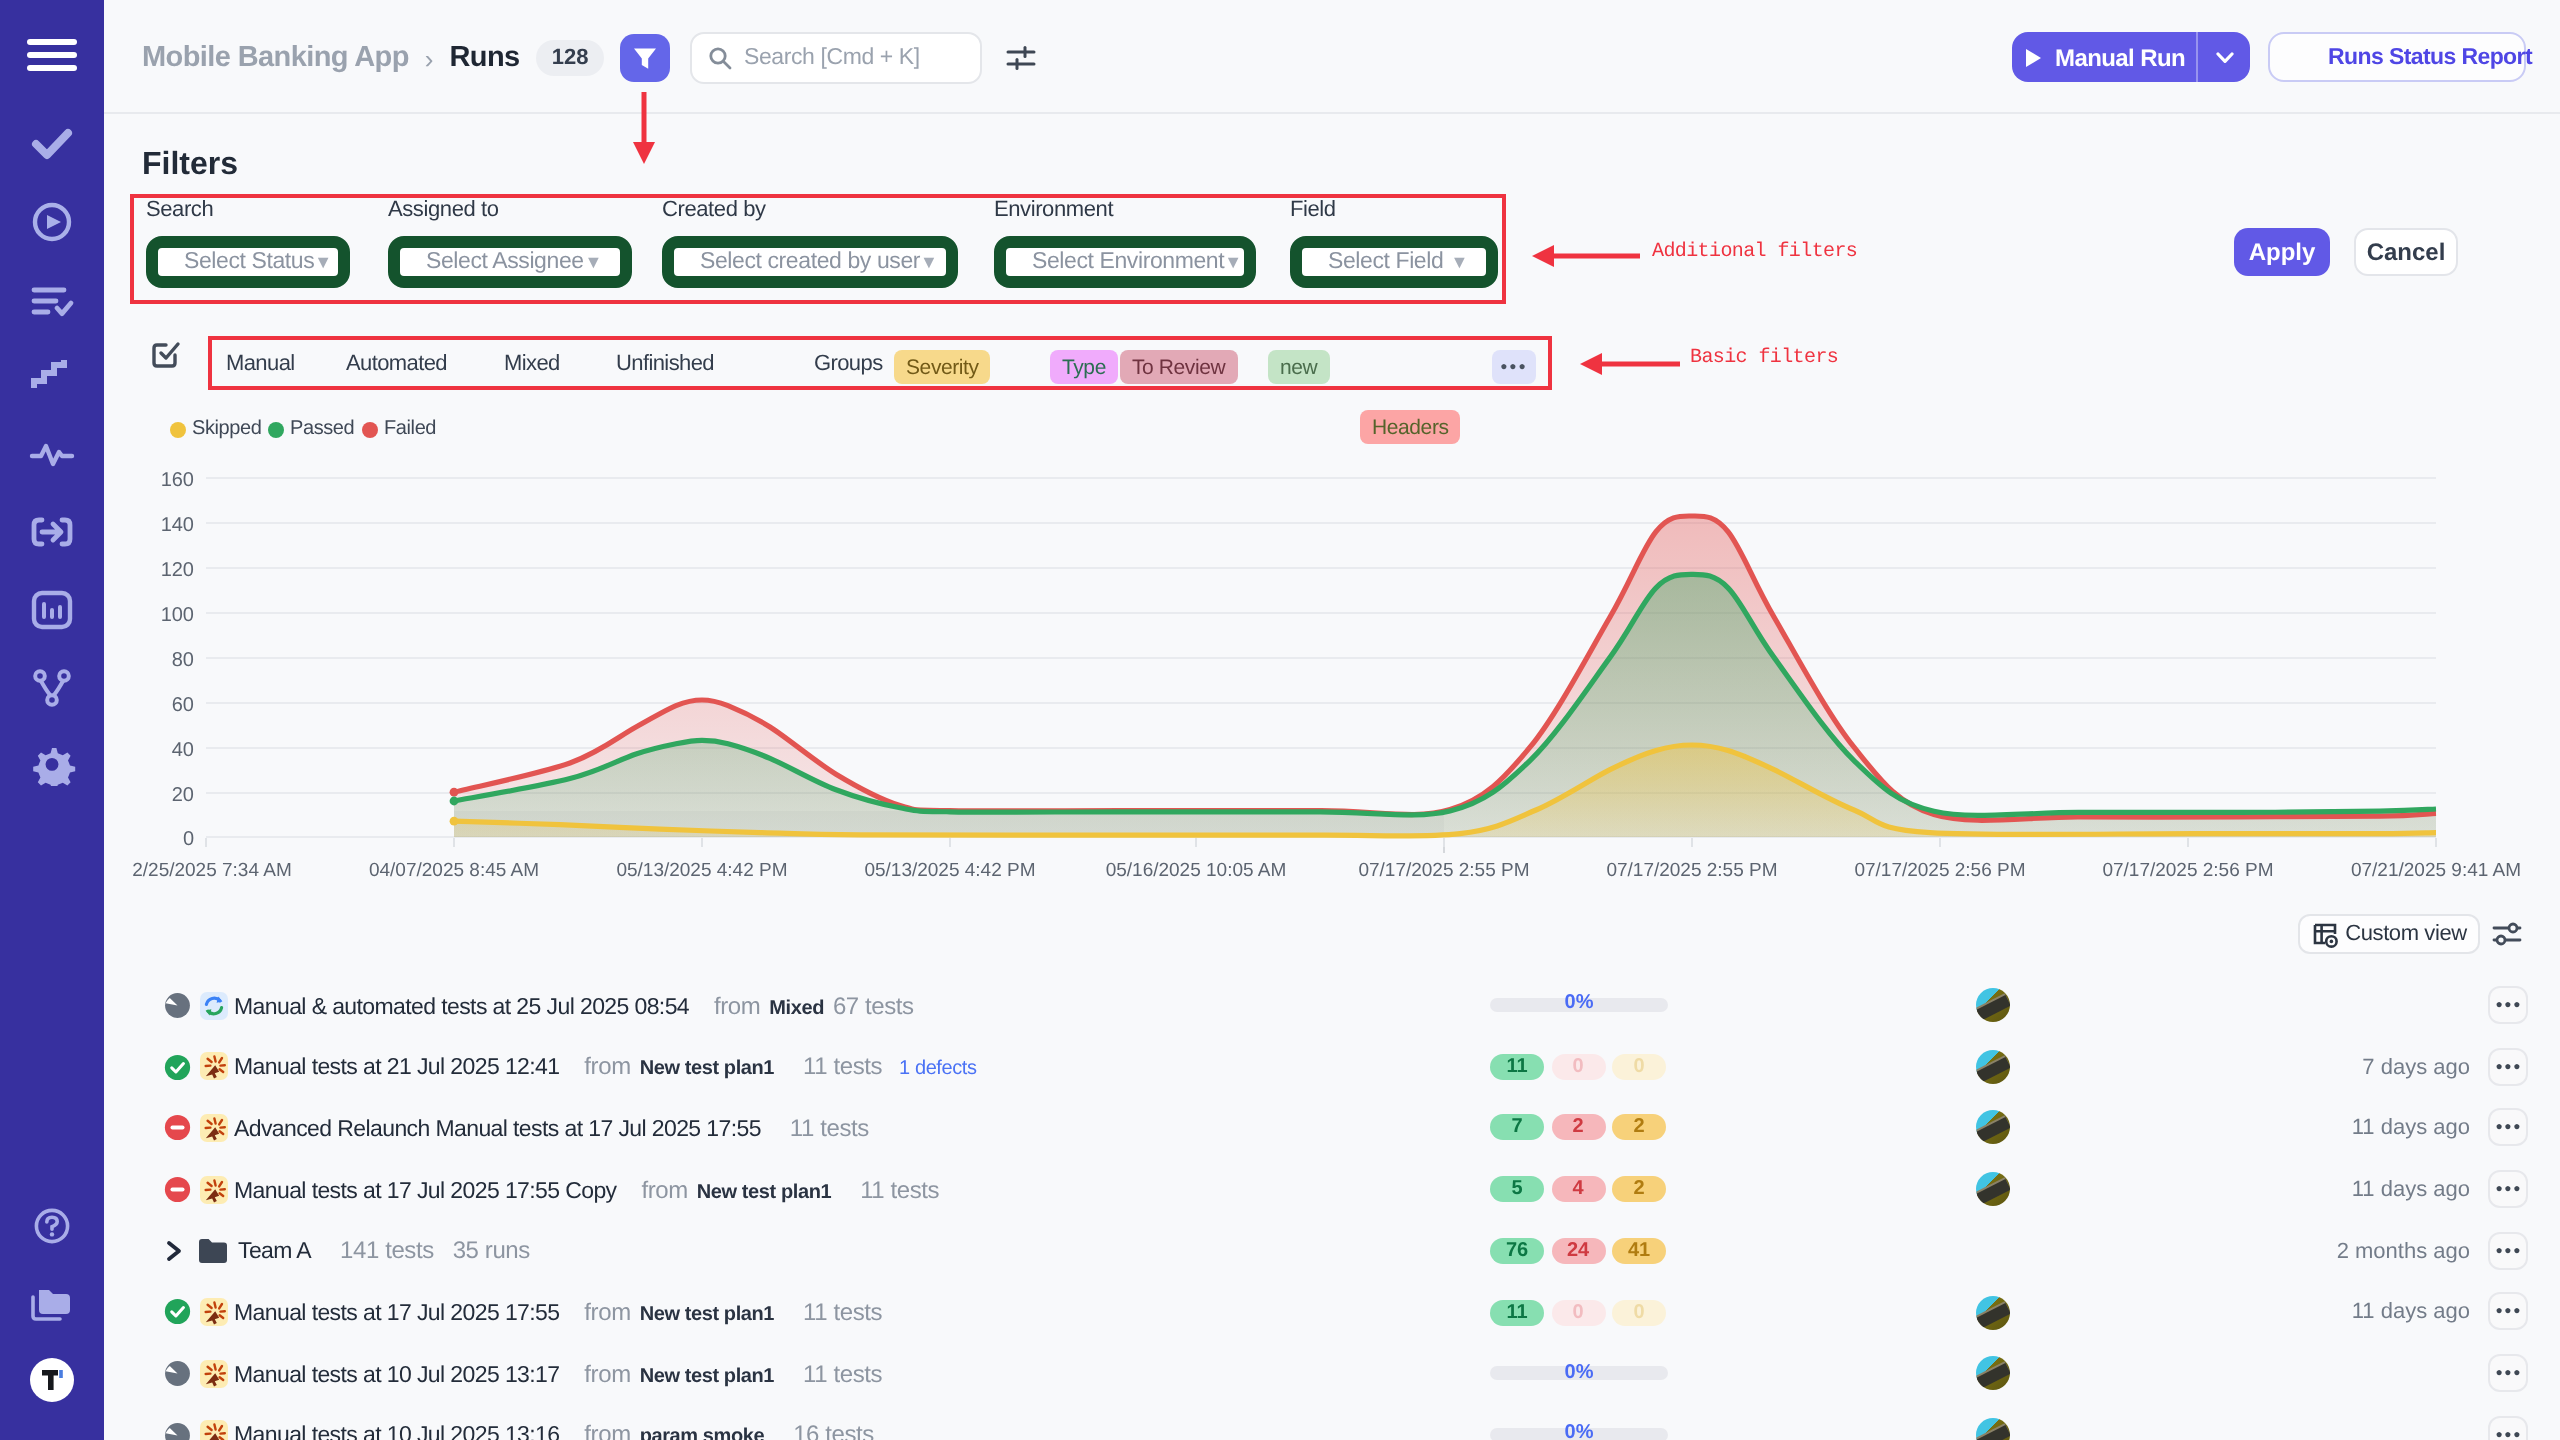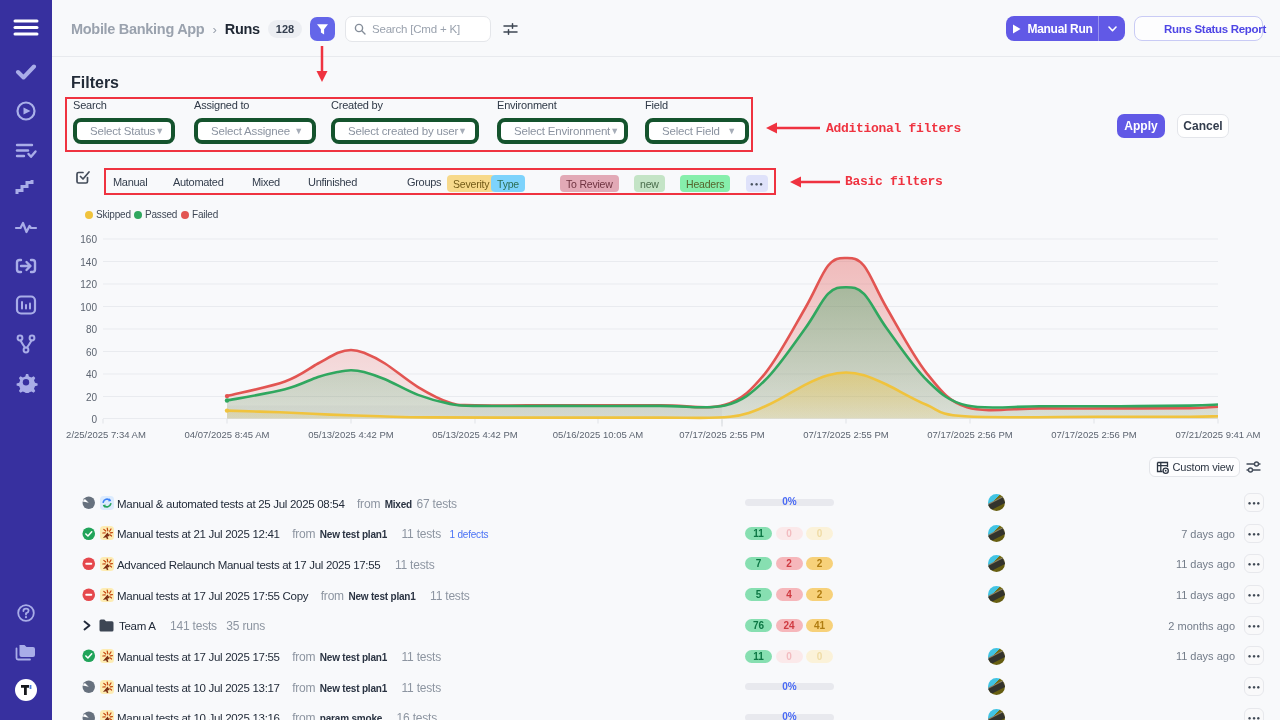--- a/index.html
+++ b/index.html
@@ -16,27 +16,27 @@
 .badge128 { background:#eceef2; color:#343e4e; font-size:11px; font-weight:bold; border-radius:9px; padding:3px 8px; }
 .funnel-btn { position:absolute; left:310px; top:17px; width:25px; height:24px; background:#6466e9; border-radius:7px; display:flex; align-items:center; justify-content:center; }
 .searchbox { position:absolute; left:345px; top:16px; width:146px; height:26px; background:#fff; border:1px solid #e4e6ea; border-radius:7px; display:flex; align-items:center; padding:0 8px; color:#9aa2ae; font-size:11.5px; gap:6px; white-space:nowrap; letter-spacing:-0.2px; }
 .btn-primary { background:#6159e6; color:#fff; font-weight:bold; font-size:12px; border-radius:8px; white-space:nowrap; letter-spacing:-0.3px; }
 .manual-run { position:absolute; left:1006px; top:16px; width:119px; height:25px; display:flex; align-items:center; }
 .runs-report { position:absolute; left:1134px; top:16px; width:129px; height:25px; background:#fdfdfe; border:1px solid #c9cbf5; border-radius:8px; color:#4f46e5; font-weight:bold; font-size:11.5px; display:flex; align-items:center; justify-content:center; gap:4px; white-space:nowrap; letter-spacing:-0.3px; }
 
 .h-filters { position:absolute; left:71px; top:74px; font-size:16px; font-weight:bold; color:#222b38; }
 .fgroup { position:absolute; }
 .flabel { font-size:11px; font-weight:normal; color:#2f3947; margin-bottom:7px; letter-spacing:-0.2px; white-space:nowrap; }
-.fselect { background:#fff; border:4px solid #14532d; border-radius:8px; height:26px; display:flex; align-items:center; justify-content:space-between; padding:0 9px 0 13px; color:#8b93a0; font-size:11.5px; white-space:nowrap; letter-spacing:-0.2px; }
+.fselect { background:#fff; border:6px solid #14532d; border-radius:8px; height:26px; display:flex; align-items:center; justify-content:space-between; padding:0 9px 0 13px; color:#8b93a0; font-size:11.5px; white-space:nowrap; letter-spacing:-0.2px; }
 .fselect .car { color:#a6adb8; font-size:9px; }
 .btn-apply { position:absolute; left:1117px; top:114px; width:48px; height:24px; background:#6159e6; color:#fff; font-weight:bold; font-size:12px; border-radius:7px; display:flex; align-items:center; justify-content:center; }
 .btn-cancel { position:absolute; left:1177px; top:114px; width:52px; height:24px; background:#fff; border:1px solid #e3e5ea; color:#333d4d; font-weight:bold; font-size:12px; border-radius:7px; display:flex; align-items:center; justify-content:center; }
 
 .red-rect { position:absolute; border:2px solid #ef3340; }
-.anno { position:absolute; color:#ef3340; font-family:"Liberation Mono", monospace; font-weight:bold; font-size:13px; letter-spacing:-0.3px; }
+.anno { position:absolute; color:#ef3340; font-family:"Liberation Mono", monospace; font-weight:normal; font-size:10px; letter-spacing:-0.3px; }
 
 .bf-item { font-size:11px; font-weight:normal; color:#333d4c; position:absolute; top:176px; letter-spacing:-0.3px; }
 .chip { position:absolute; top:175px; height:17px; border-radius:4px; font-size:10.5px; font-weight:normal; display:flex; align-items:center; padding:0 6px; letter-spacing:-0.2px; }
 
 .leg { position:absolute; top:209px; display:flex; align-items:center; gap:3px; font-size:10px; color:#3f4856; letter-spacing:-0.2px; }
 .dot { width:8px; height:8px; border-radius:50%; }
 
 .row-title { font-size:11.5px; color:#232c3a; letter-spacing:-0.3px; }
 .small-gray { font-size:12px; color:#8d95a1; letter-spacing:-0.2px; }
 .small-bold { font-size:10px; font-weight:bold; color:#2a3342; letter-spacing:-0.2px; }
@@ -219,24 +219,24 @@
     <path d="M12.5 8.5 L12.5 12.5 Q12.5 14 11 14 L3.5 14 Q2 14 2 12.5 L2 5 Q2 3.5 3.5 3.5 L8 3.5" stroke="#434c5a" stroke-width="1.7" fill="none" stroke-linecap="round"></path>
     <path d="M5.5 7.5 L8 10 L14 3" stroke="#434c5a" stroke-width="1.7" fill="none" stroke-linecap="round" stroke-linejoin="round"></path>
   </svg>
 <div class="red-rect" style="left:104px;top:168px;width:672px;height:27px;"></div>
 <div class="bf-item" style="left:113px;">Manual</div>
 <div class="bf-item" style="left:173px;">Automated</div>
 <div class="bf-item" style="left:252px;">Mixed</div>
 <div class="bf-item" style="left:308px;">Unfinished</div>
 <div class="bf-item" style="left:386px;margin-left:21px;">Groups</div>
 <div class="chip" style="left:447px;background:#f7d98b;color:#725a17;">Severity</div>
-<div class="chip" style="left:491px;background:#7dd3fc;color:#2c6e53;">Type</div>
+<div class="chip" style="left:525px;background:#f0abfc;color:#2c6e53;">Type</div>
 <div class="chip" style="left:560px;background:#e2a9b6;color:#6f3340;">To Review</div>
 <div class="chip" style="left:634px;background:#c4e4c6;color:#4a6d4c;">new</div>
-<div class="chip" style="left:680px;background:#86efac;color:#55632b;">Headers</div>
+<div class="chip" style="left:680px;background:#fca5a5;color:#55632b;margin-top:30px;">Headers</div>
 <div class="chip" style="left:746px;background:#dfe2fa;color:#4a5360;font-size:6px;letter-spacing:1px;padding:0;width:22px;justify-content:center;">●●●</div>
 
 <svg class="abs" style="left:788px;top:174px;" width="52" height="16" viewBox="0 0 52 16">
     <line x1="10" y1="8" x2="52" y2="8" stroke="#ef3340" stroke-width="2.5"></line>
     <path d="M13 2.5 L2 8 L13 13.5 Z" fill="#ef3340"></path>
   </svg>
 <div class="anno" style="left:845px;top:174px;">Basic filters</div>
 
 <div class="leg" style="left:85px;">
     <div class="dot" style="background:#f0c33d;"></div>

